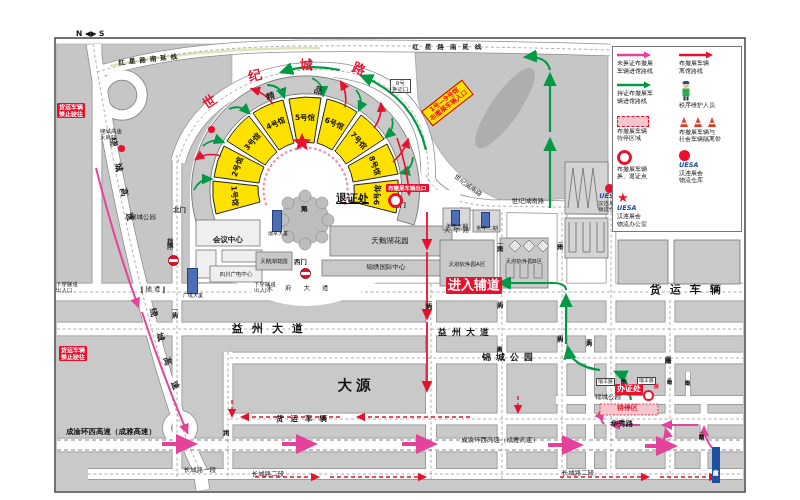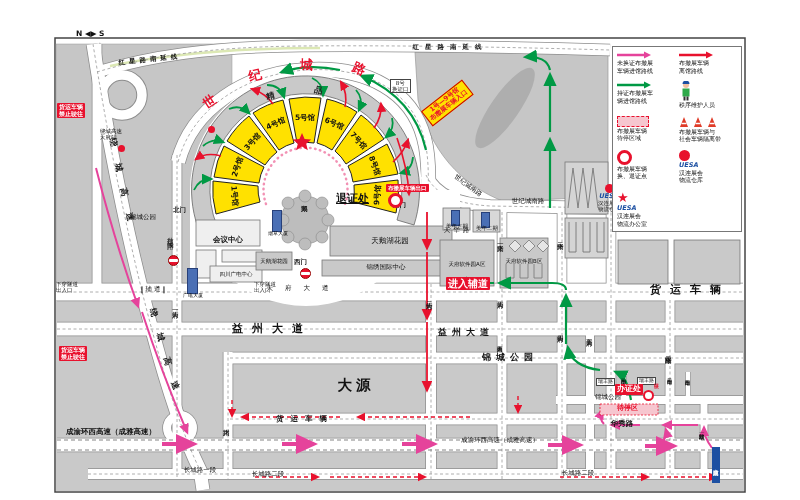--- a/index.html
+++ b/index.html
@@ -344,21 +344,21 @@
 <div class="lbl sign-white" style="left:637px;top:377px;font-size:5px;">瑞丰路</div>
 <div class="lbl v" style="left:620px;top:375px;font-size:5px;">瑞华西一街</div>
 <div class="lbl v" style="left:666px;top:375px;font-size:5px;">瑞华西二街</div>
 <div class="lbl v" style="left:684px;top:376px;font-size:5px;">瑞华西三街</div>
 <div class="lbl v red" style="left:653px;top:379px;font-size:5px;">换证口</div>
 
 <div class="lbl sign-red pre" style="left:57px;top:103px;font-size:6px;">货运车辆
 禁止驶往</div>
 <div class="lbl sign-red pre" style="left:59px;top:346px;font-size:6px;">货运车辆
 禁止驶往</div>
-<div class="lbl sign-red" style="left:446px;top:277px;font-size:10px;">进入辅道</div>
+<div class="lbl sign-red" style="left:446px;top:277px;font-size:13px;">进入辅道</div>
 <div class="lbl sign-red" style="left:386px;top:184px;font-size:5.5px;">布撤展车辆出口</div>
 <div class="lbl sign-red" style="left:615px;top:384px;font-size:8px;">办证处</div>
 <div class="lbl t11 b" style="left:336px;top:193px;text-decoration:underline;">退证处</div>
 <div class="lbl red b" style="left:617px;top:405px;font-size:7px;">待停区</div>
 <div class="lbl pre" style="left:56px;top:281px;font-size:5.5px;">下穿隧道
 出入口</div>
 <div class="lbl pre" style="left:254px;top:281px;font-size:5.5px;">下穿隧道
 出入口</div>
 <div class="lbl sign-yellow pre c" style="left:447px;top:103px;font-size:6.5px;transform:translate(-50%,-50%) rotate(-38deg);">1号—9号馆
 布撤展车辆入口</div>

